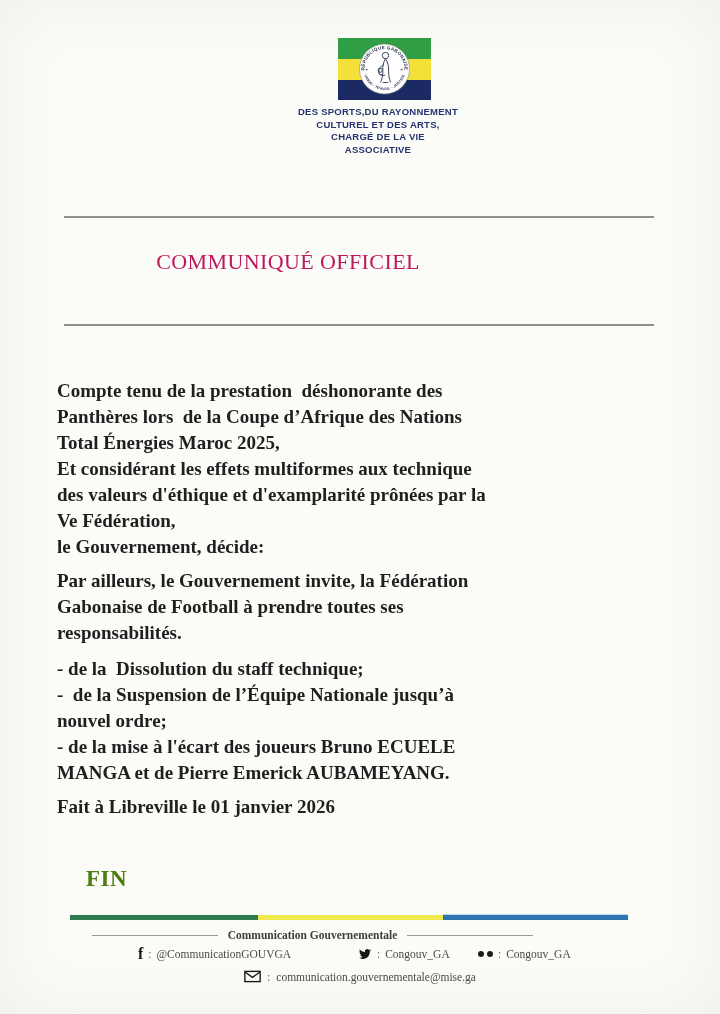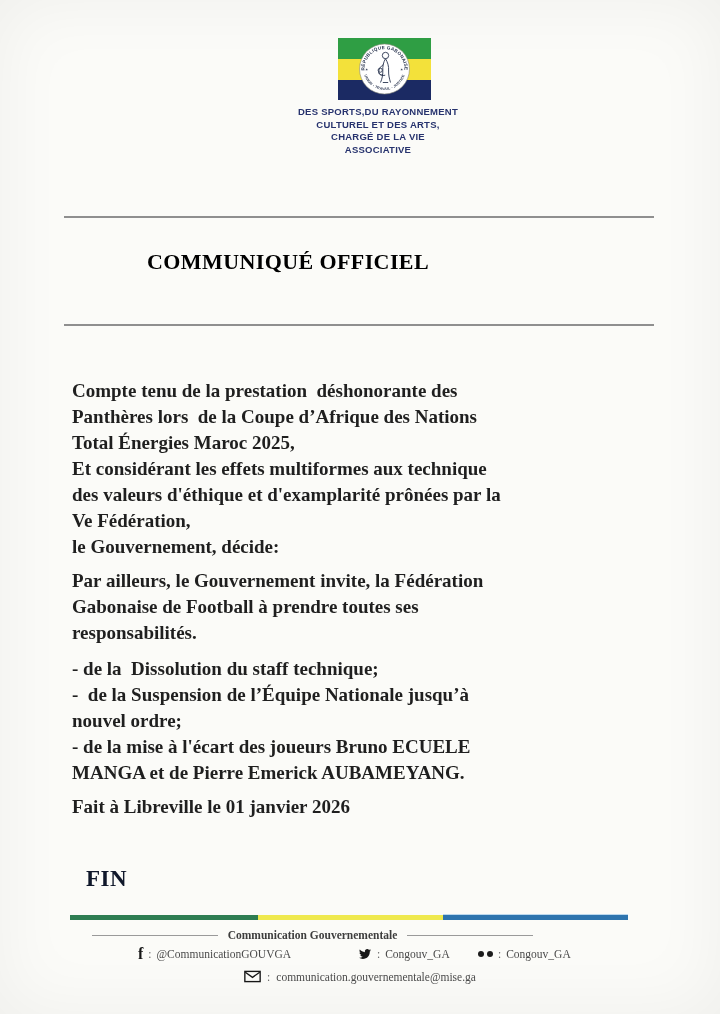--- a/index.html
+++ b/index.html
@@ -21,33 +21,33 @@
     font-family:"Liberation Sans", sans-serif;
     font-weight:bold;font-size:9.5px;line-height:12.5px;
     letter-spacing:.25px;color:#27336e;
   }
   
   .rule{position:absolute;left:64px;width:590px;height:2px;background:#8f8f8f;}
   .rule.r1{top:216px;}
   .rule.r2{top:324px;}
   .doc-title{
     position:absolute;left:0;top:249px;width:576px;
-    text-align:center;font-weight:bold;font-size:22px;letter-spacing:.4px;
-    color:#000000;
+    text-align:center;font-weight:normal;font-size:22px;letter-spacing:.4px;
+    color:#be185d;
   }
   
-  .body-block{position:absolute;left:72px;top:378px;width:580px;font-weight:bold;font-size:19px;}
+  .body-block{position:absolute;left:57px;top:378px;width:580px;font-weight:bold;font-size:19px;}
   .line{white-space:pre;line-height:26px;}
   .para{margin:0 0 8px 0;}
   .para.decisions{margin-bottom:8px;}
   .para.p2{margin-bottom:10px;}
   .dateline{white-space:pre;line-height:26px;font-weight:bold;}
   .fin{
     position:absolute;left:86px;top:866px;
-    font-weight:bold;font-size:23px;letter-spacing:.5px;color:#0f172a;
+    font-weight:bold;font-size:23px;letter-spacing:.5px;color:#4d7c0f;
   }
   
   .tricolor{position:absolute;left:70px;top:915px;width:558px;height:5px;display:flex;}
   .tricolor .seg-green{width:188px;background:#2e7d52;}
   .tricolor .seg-yellow{width:185px;background:#efe94e;}
   .tricolor .seg-blue{width:185px;background:#2e74ae;box-shadow:0 -1px 0 #bcd8ee;}
   .comm-row{
     position:absolute;left:70px;top:929px;width:558px;
     display:flex;align-items:center;justify-content:center;gap:10px;
   }

